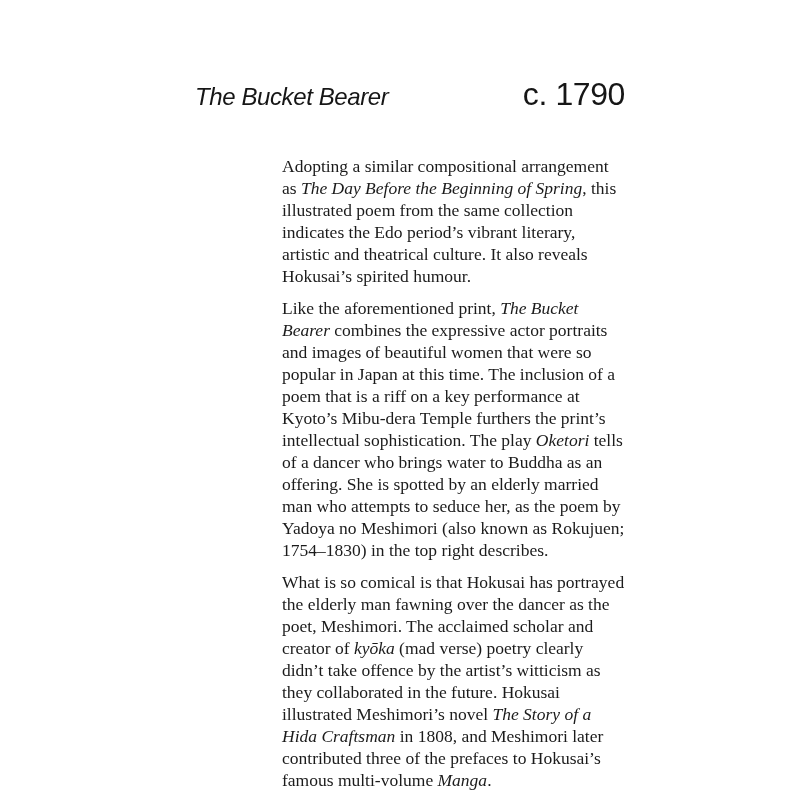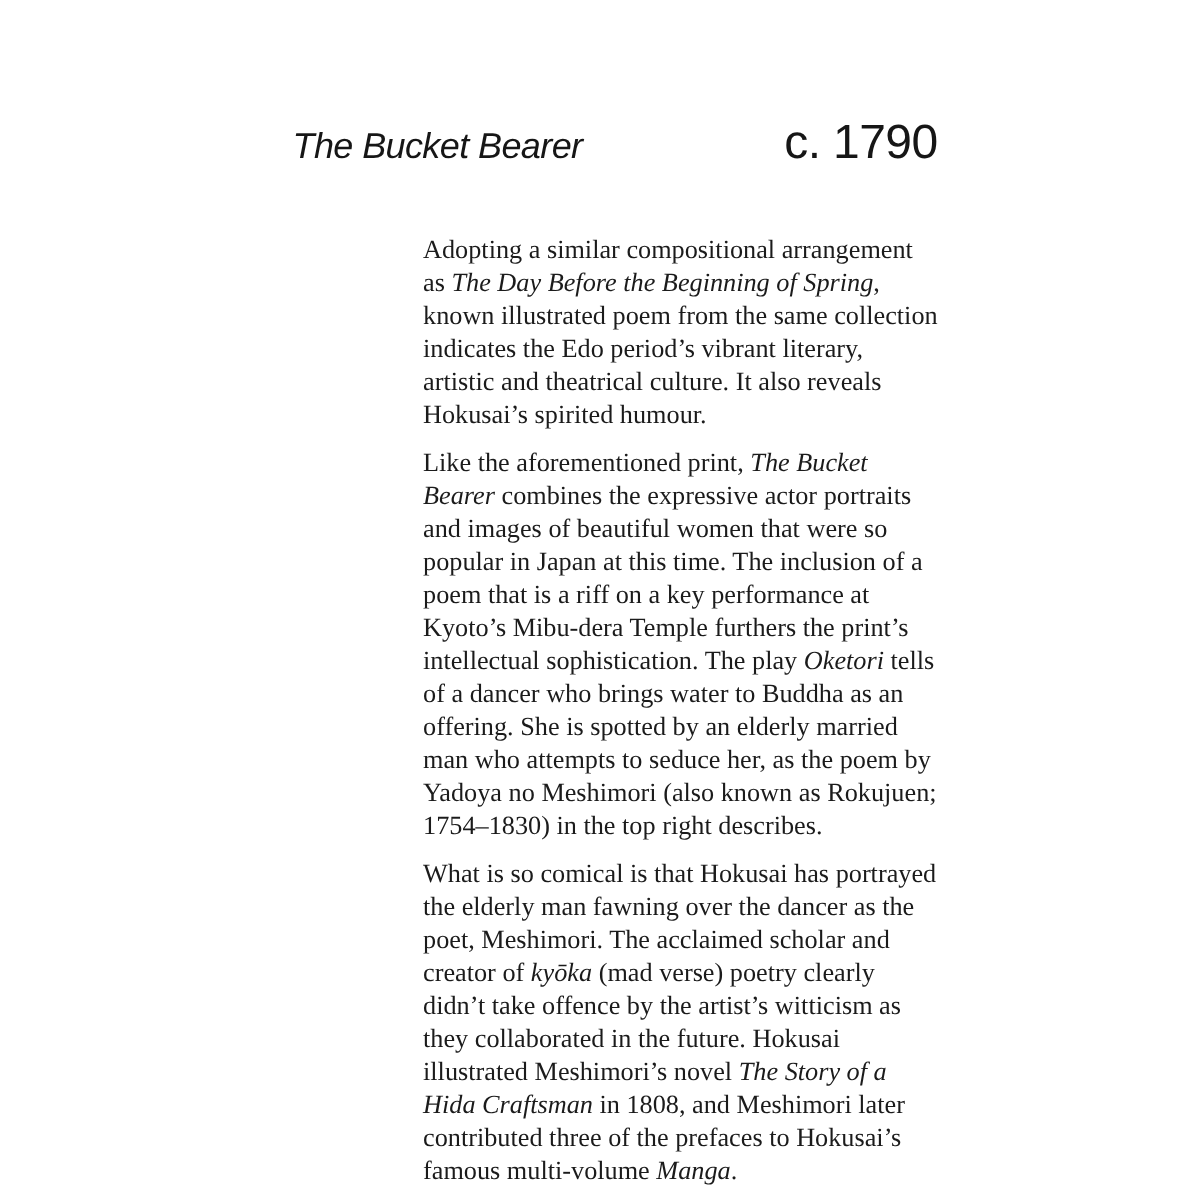--- a/index.html
+++ b/index.html
@@ -56,20 +56,20 @@
 <div class="page">
 
   <header class="title-row">
     <h1 class="artwork-title">The Bucket Bearer</h1>
     <span class="artwork-date">c. 1790</span>
   </header>
 
   <main class="content">
 
     <div id="paragraphs">
-        <p><span>Adopting a similar compositional arrangement as </span><em>The Day Before the Beginning of Spring</em><span>, known illustrated poem from the same collection indicates the Edo period’s vibrant literary, artistic and theatrical culture. It also reveals Hokusai’s spirited humour.</span></p>
+        <p><span>Adopting a similar compositional arrangement as </span><em>The Day Before the Beginning of Spring</em><span>, this illustrated poem from the same collection indicates the Edo period’s vibrant literary, artistic and theatrical culture. It also reveals Hokusai’s spirited humour.</span></p>
         <p><span>Like the aforementioned print, </span><em>The Bucket Bearer</em><span> combines the expressive actor portraits and images of beautiful women that were so popular in Japan at this time. The inclusion of a poem that is a riff on a key performance at Kyoto’s Mibu-dera Temple furthers the print’s intellectual sophistication. The play </span><em>Oketori</em><span> tells of a dancer who brings water to Buddha as an offering. She is spotted by an elderly married man who attempts to seduce her, as the poem by Yadoya no Meshimori (also known as Rokujuen; 1754–1830) in the top right describes.</span></p>
         <p><span>What is so comical is that Hokusai has portrayed the elderly man fawning over the dancer as the poet, Meshimori. The acclaimed scholar and creator of </span><em>kyōka</em><span> (mad verse) poetry clearly didn’t take offence by the artist’s witticism as they collaborated in the future. Hokusai illustrated Meshimori’s novel </span><em>The Story of a Hida Craftsman</em><span> in 1808, and Meshimori later contributed three of the prefaces to Hokusai’s famous multi-volume </span><em>Manga</em><span>.</span></p>
       </div>
 
   </main>
 
 </div>
 
 </body></html>

